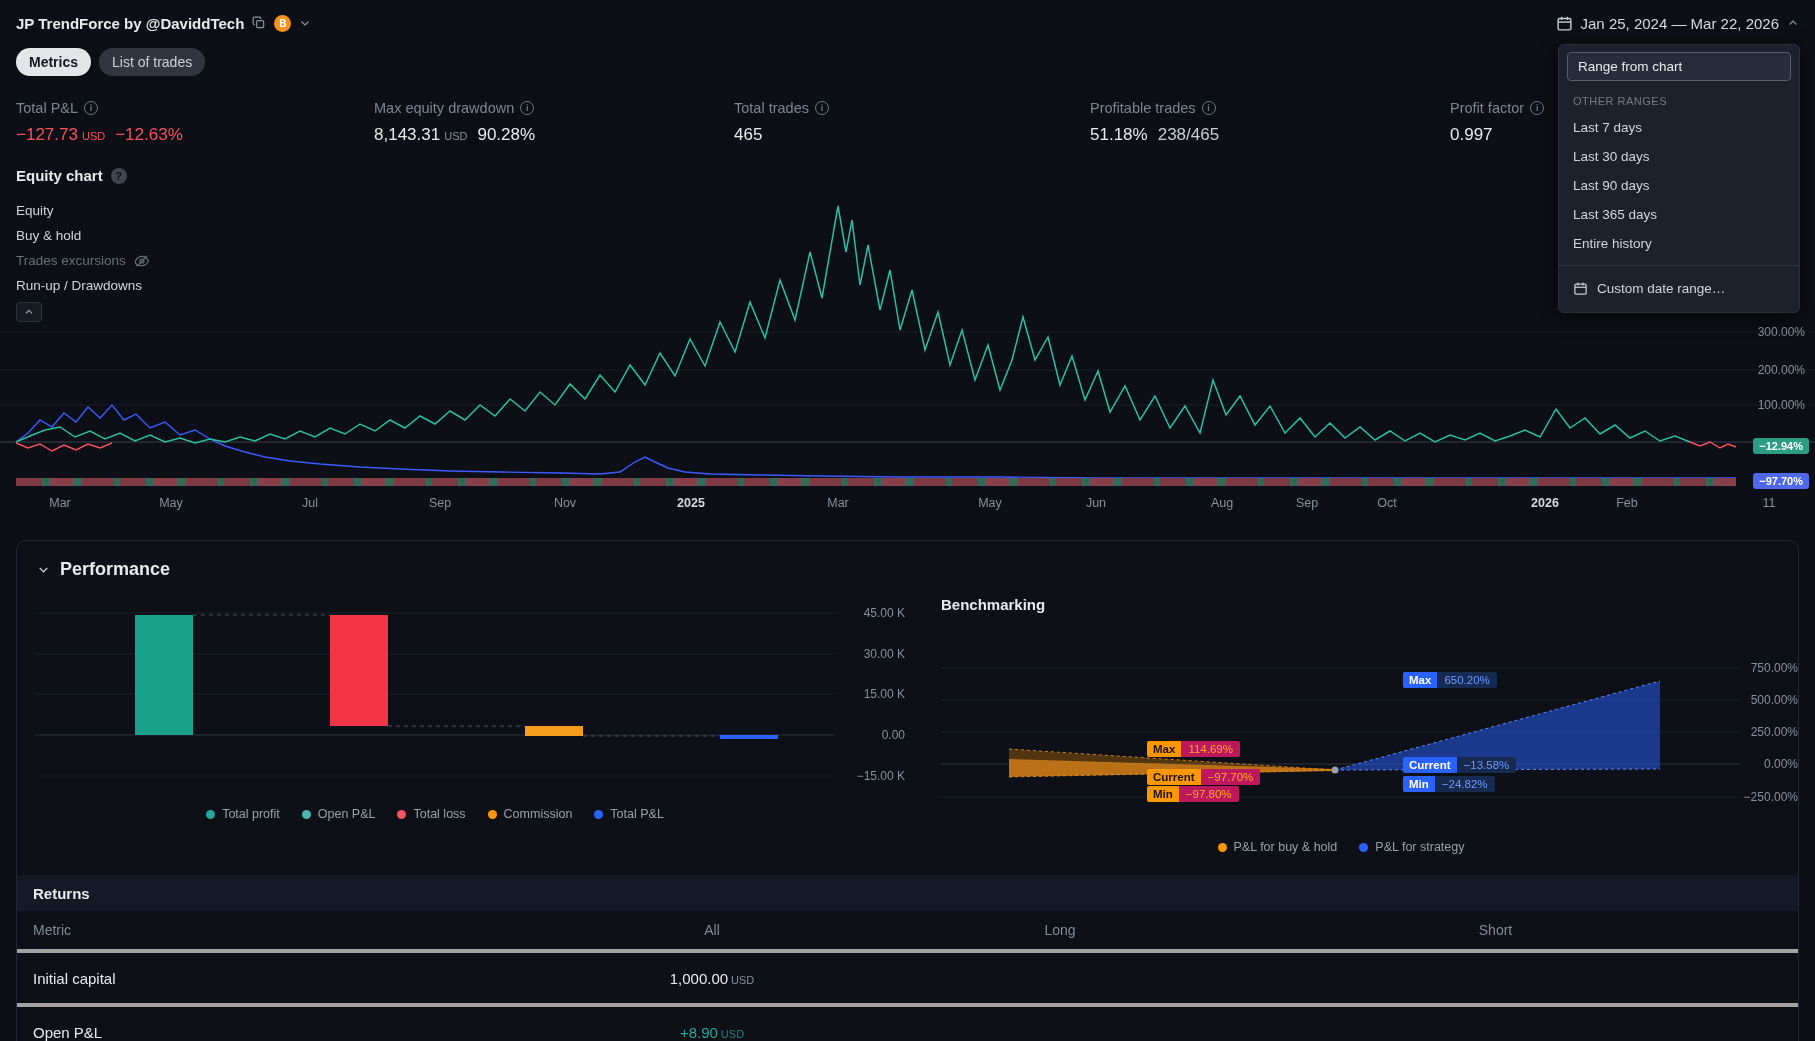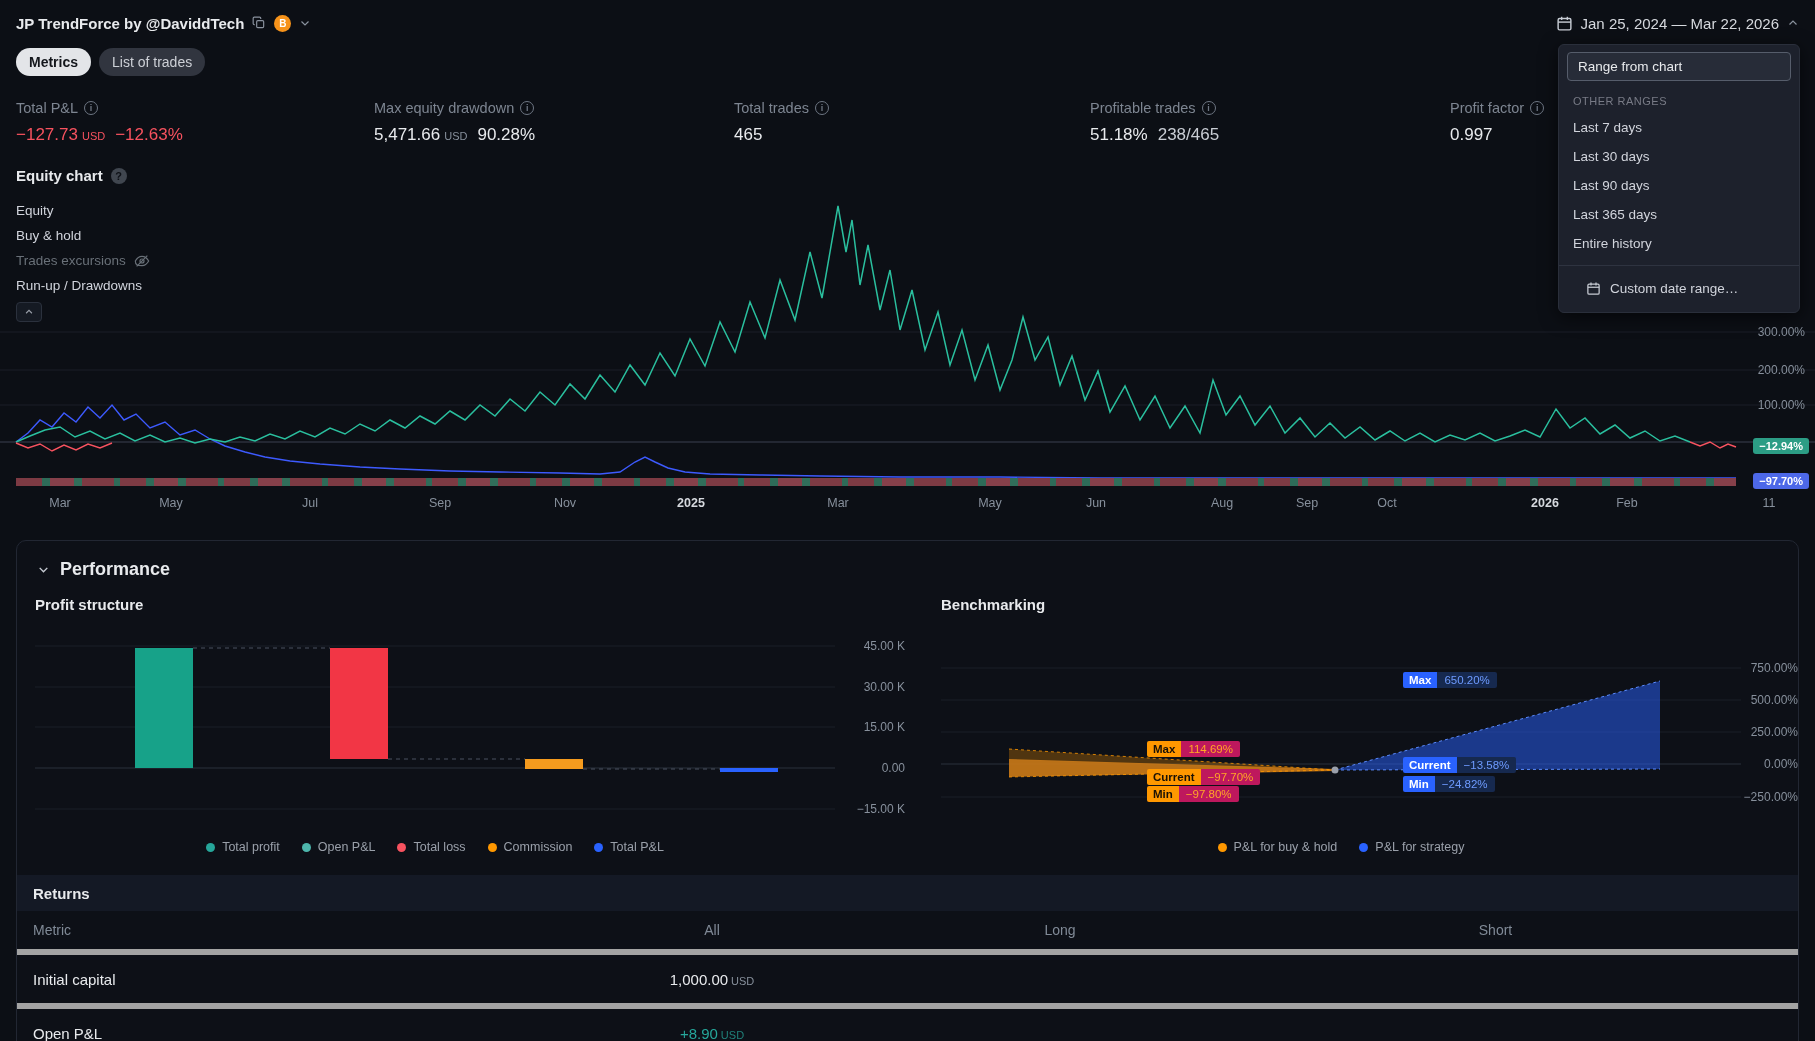--- a/index.html
+++ b/index.html
@@ -66,33 +66,33 @@
   .chip-blue .chip-val { background:#16294f; color:#6e9bff; }
   .chart-legend { display:flex; justify-content:center; gap:22px; margin-top:4px; height:24px; align-items:center; }
   .leg-item { display:flex; align-items:center; gap:7px; font-size:12.5px; color:#9aa0aa; cursor:pointer; }
   .dot { width:9px; height:9px; border-radius:50%; }
   
   .returns-bar { margin-top:16px; background:#141925; height:36px; display:flex; align-items:center; padding-left:16px; font-weight:700; font-size:15px; color:#e8eaed; }
   .rtable-head, .rtable-row { display:grid; grid-template-columns:480px 430px 266px 1fr; align-items:center; }
   .rtable-head { height:38px; color:#808a97; font-size:14px; }
   .rtable-head > div:first-child { padding-left:16px; }
   .rtable-head .c { text-align:center; }
-  .rtable-row { border-top:6px solid #a3a3a3; height:54px; font-size:15px; color:#e8eaed; }
+  .rtable-row { border-top:4px solid #a3a3a3; height:54px; font-size:15px; color:#e8eaed; }
   .rtable-row > div:first-child { padding-left:16px; }
   .rtable-row .c { text-align:center; }
   .val-unit { font-size:11px; color:#87909c; margin-left:3px; }
   .pos-val { color:#26a69a; }
   .pos-val .val-unit { color:#26a69a; opacity:.75; }
   
   .range-menu { position:absolute; top:44px; right:15px; width:242px; background:#1d212c; border:1px solid #2a2f3b; border-radius:6px; box-shadow:0 4px 18px rgba(0,0,0,.6); z-index:100; padding-bottom:8px; }
   .range-selected { margin:7px 8px 4px; border:1px solid #565d6b; background:#272c38; border-radius:4px; padding:6px 10px; font-size:13.5px; color:#e8eaed; cursor:pointer; }
   .range-group { padding:10px 14px 6px; font-size:11px; letter-spacing:.5px; color:#787b86; }
   .range-item { padding:7px 14px; font-size:13.5px; color:#d1d4dc; cursor:pointer; }
   .range-divider { height:1px; background:#2e3340; margin:7px 0; }
-  .range-custom { display:flex; align-items:center; gap:9px; padding:8px 14px; font-size:13.5px; color:#d1d4dc; cursor:pointer;margin-left:13px; }
+  .range-custom { display:flex; align-items:center; gap:9px; padding:8px 14px; font-size:13.5px; color:#d1d4dc; cursor:pointer; }
 </style>
 </head>
 <body>
 
 <header class="topbar">
   <div class="topbar-left">
     <span class="strategy-title">JP TrendForce by @DaviddTech</span>
     <span class="icon-btn">
       <svg class="glyph" width="14" height="14" viewBox="0 0 24 24">
           <rect x="8" y="8" width="12" height="12" rx="2" fill="none" stroke="#8a929e" stroke-width="2"></rect>
@@ -140,21 +140,21 @@
         <span class="unit">USD</span>
         <span>−12.63%</span>
       </div>
   </div>
   <div class="metric">
     <div class="metric-label">
         <span>Max equity drawdown</span>
         <span class="info-ic">i</span>
       </div>
     <div class="metric-value">
-        <span>5,471.66</span>
+        <span>8,143.31</span>
         <span class="unit">USD</span>
         <span>90.28%</span>
       </div>
   </div>
   <div class="metric">
     <div class="metric-label">
         <span>Total trades</span>
         <span class="info-ic">i</span>
       </div>
     <div class="metric-value">
@@ -261,21 +261,20 @@
       <svg class="glyph" width="13" height="13" viewBox="0 0 24 24">
           <polyline points="5,9 12,16 19,9" fill="none" stroke="#c7ccd4" stroke-width="2.6"></polyline>
         </svg>
     </span>
     <span class="panel-title">Performance</span>
   </div>
 
   <div class="charts-row">
 
     <div class="chart-block-left">
-      <div class="chart-subtitle">Profit structure</div>
       <div class="chart-wrap">
         <svg width="800" height="200" viewBox="0 0 800 200">
           <line x1="0" y1="17" x2="800" y2="17" stroke="#1a1f29"></line>
           <line x1="0" y1="58" x2="800" y2="58" stroke="#1a1f29"></line>
           <line x1="0" y1="98" x2="800" y2="98" stroke="#1a1f29"></line>
           <line x1="0" y1="139" x2="800" y2="139" stroke="#2b313d"></line>
           <line x1="0" y1="180" x2="800" y2="180" stroke="#1a1f29"></line>
           <line x1="158" y1="19" x2="295" y2="19" stroke="#4a5160" stroke-dasharray="4 4"></line>
           <line x1="353" y1="130" x2="490" y2="130" stroke="#4a5160" stroke-dasharray="4 4"></line>
           <line x1="548" y1="140" x2="685" y2="140" stroke="#4a5160" stroke-dasharray="4 4"></line>

